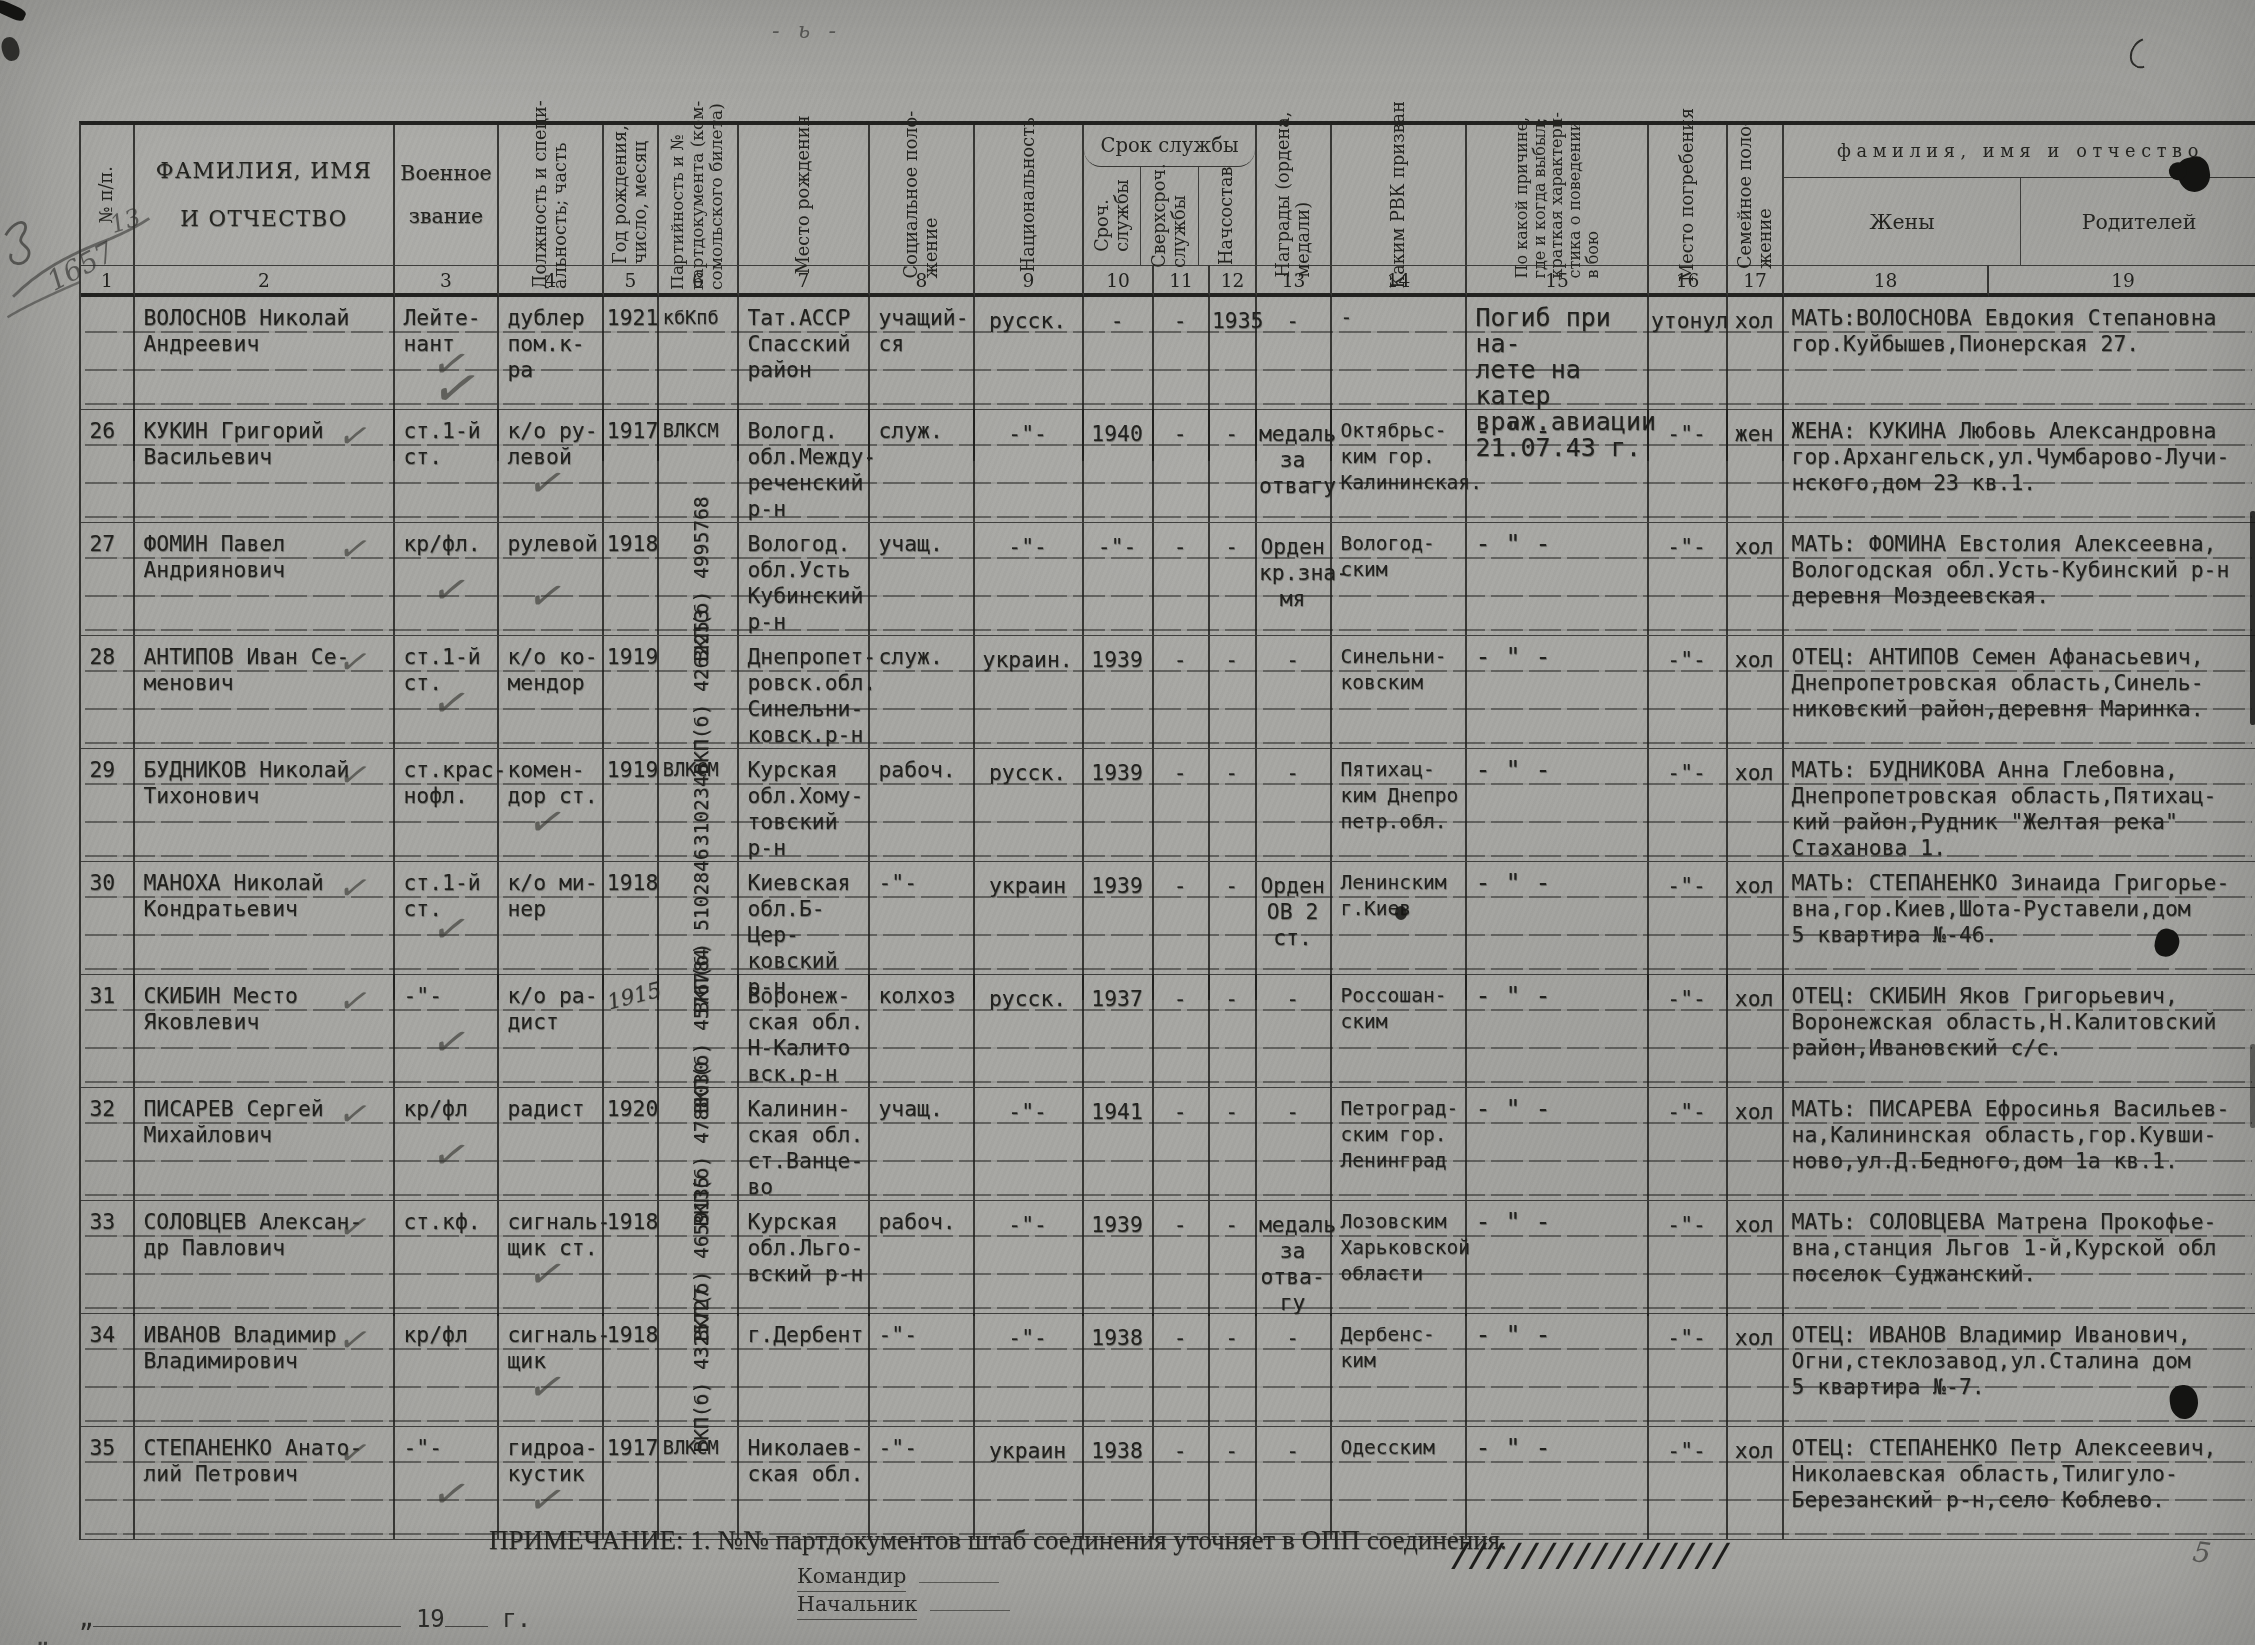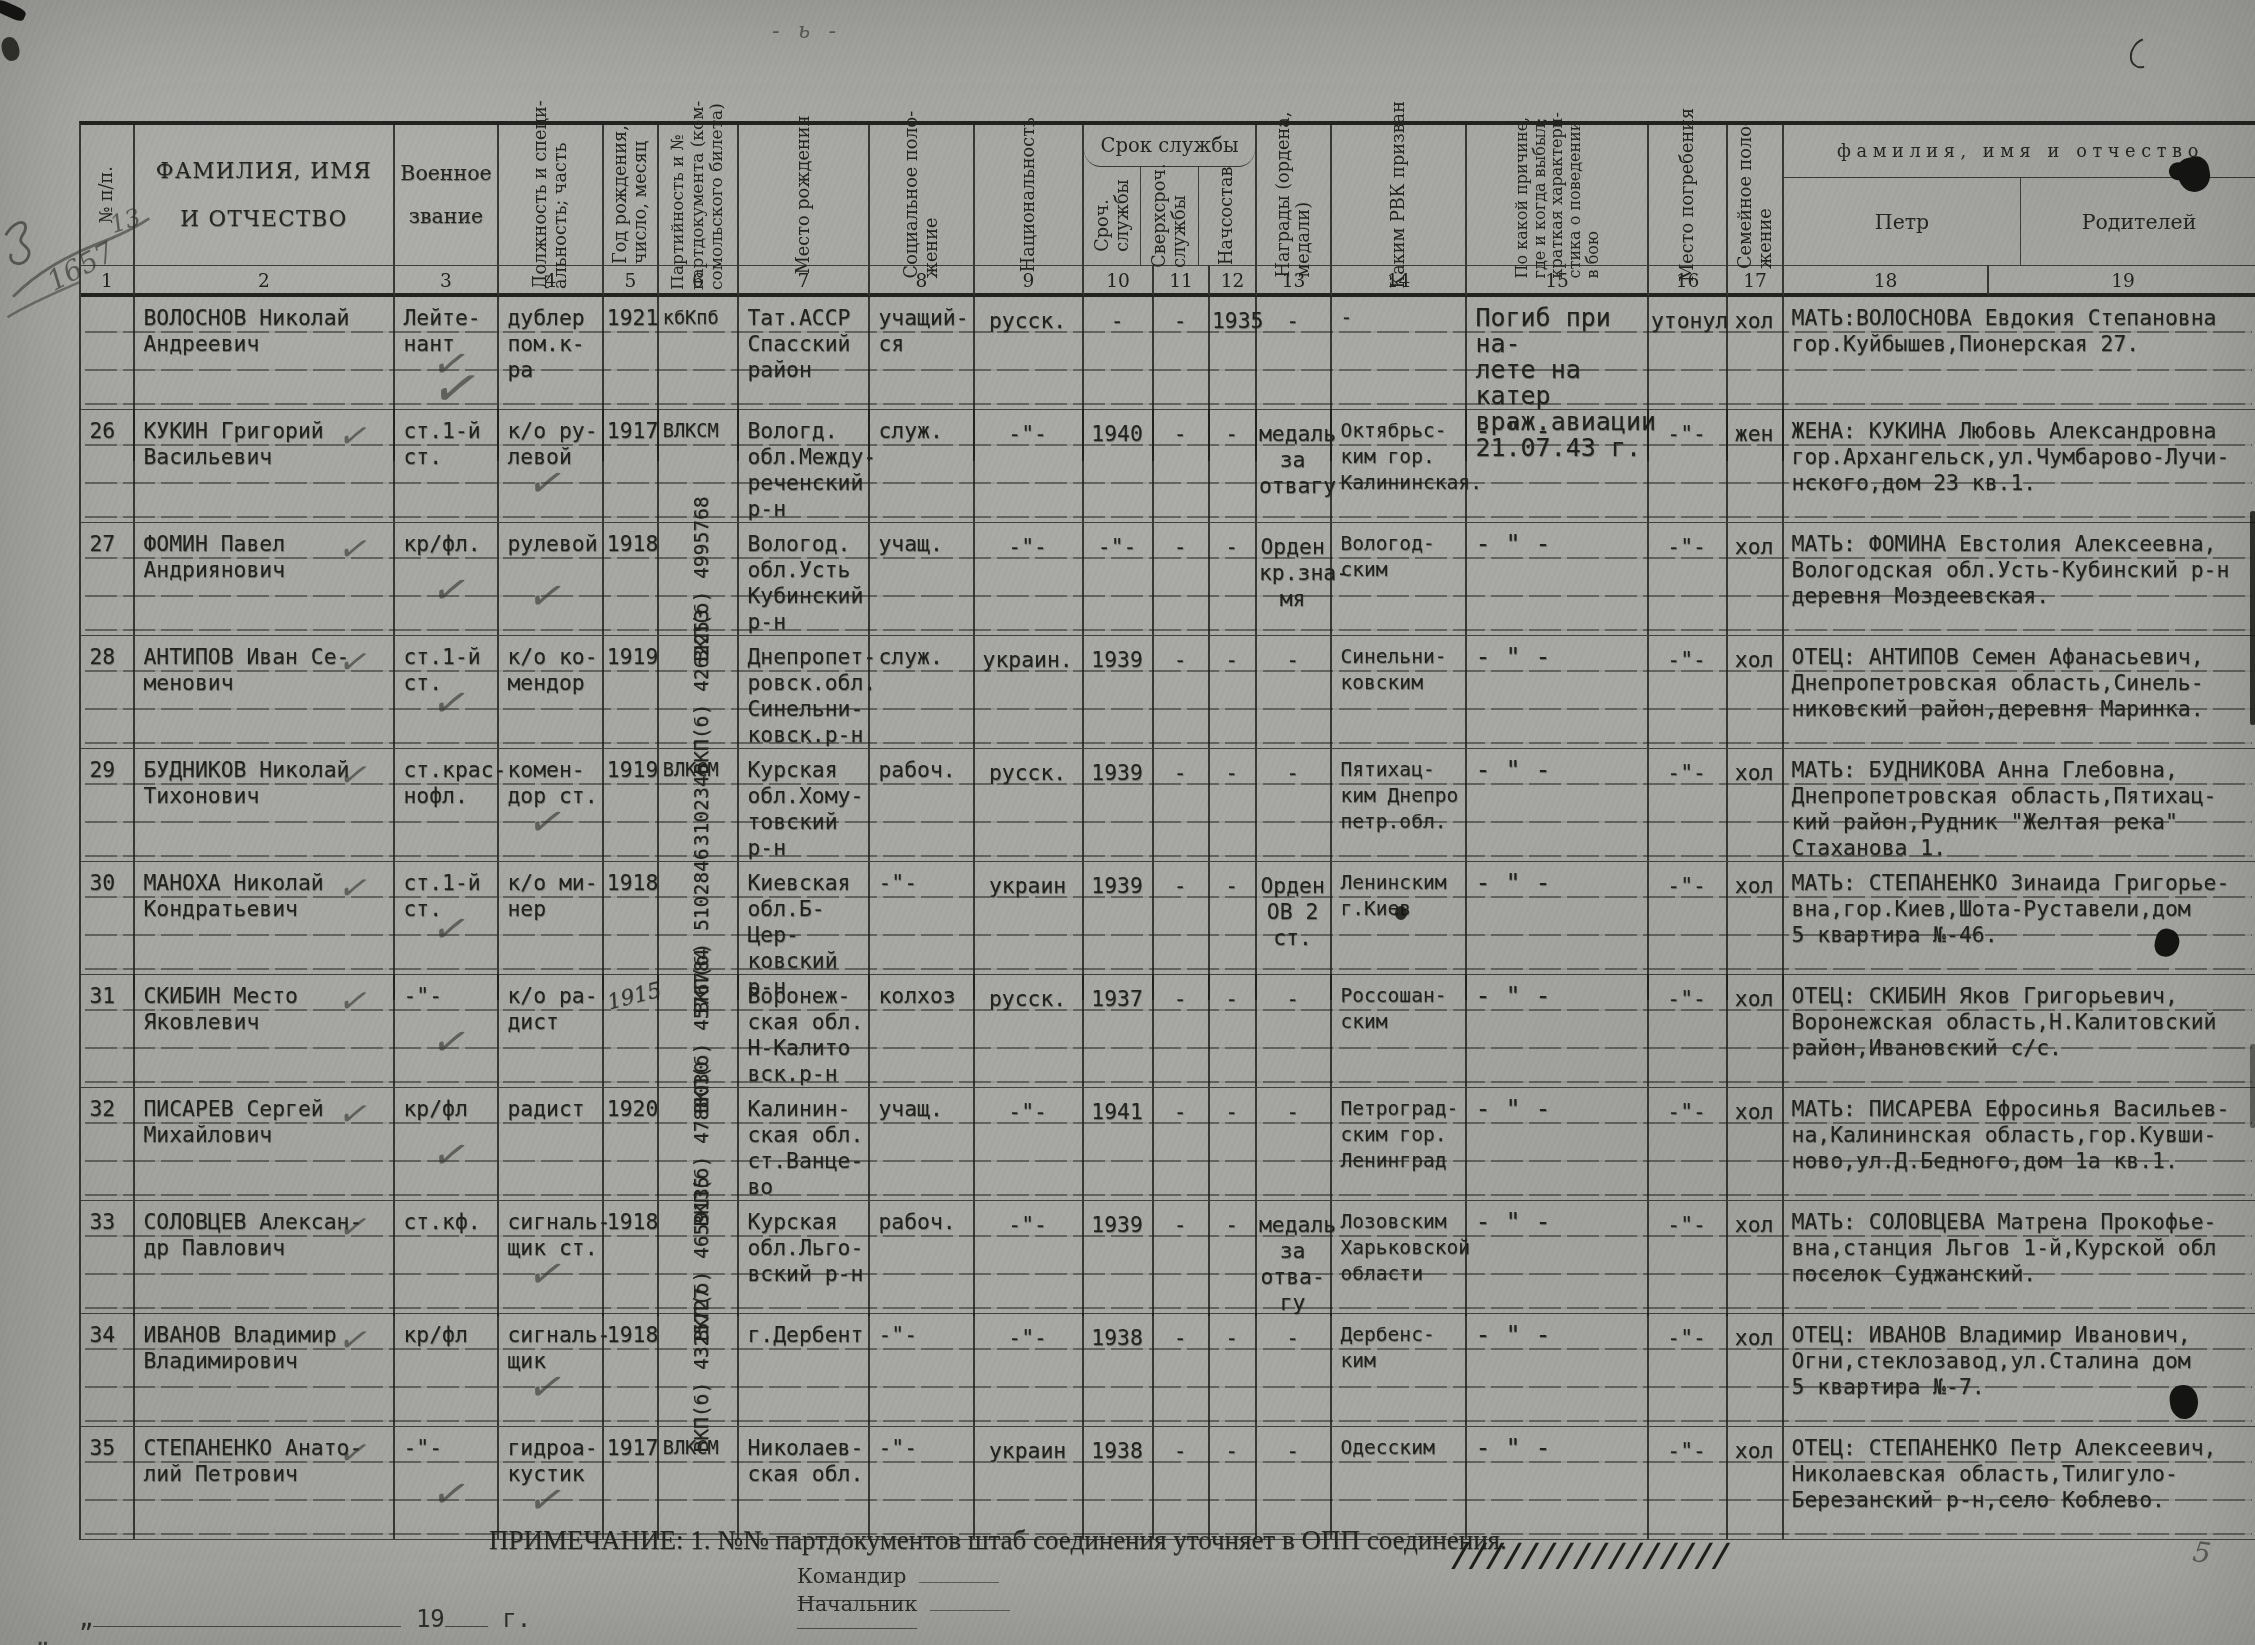--- a/index.html
+++ b/index.html
@@ -57,21 +57,21 @@
   .chk-duty{left:30%;top:60px;}
   .row-26 .chk-rank{top:-34px;font-size:54px;}
   .hand-year{display:inline-block;font-family:"DejaVu Serif",serif;font-style:italic;
     transform:rotate(-14deg);color:rgba(40,40,37,.85);}
   
   .note{position:absolute;left:489px;top:1525px;font-family:Liberation Serif, serif;font-size:27px;
     color:#242421;text-shadow:0.5px 0.5px 0.6px rgba(30,30,27,.4);}
   .sig{position:absolute;left:797px;font-family:"DejaVu Serif",serif;font-size:20.5px;color:#2a2a27;}
   .sig-cmd{top:1564px;}
   .sig-chf{top:1592px;}
-  .sig .lbl{border-bottom:1.9px solid rgba(38,38,35,.7);padding-bottom:12px;}
+  .sig .lbl{border-bottom:1.9px solid rgba(38,38,35,.7);padding-bottom:3px;}
   .sig .ln{display:inline-block;width:80px;border-bottom:1.9px solid rgba(38,38,35,.6);margin-left:13px;vertical-align:baseline;}
   .hatch{position:absolute;left:1451px;top:1536px;font-size:32px;font-weight:bold;letter-spacing:-1.9px;
     color:#1d1d1b;transform:skewX(-6deg);}
   .dateline{position:absolute;left:79px;top:1605px;font-size:24px;color:#2c2c29;}
   .dateline .dln{display:inline-block;width:308px;border-bottom:1.9px solid rgba(40,40,37,.75);}
   .dateline .dln2{display:inline-block;width:43px;border-bottom:1.9px solid rgba(40,40,37,.75);}
   .corner-quote{position:absolute;left:35px;top:1624px;font-size:24px;color:rgba(40,40,37,.8);}
   
   .hand{font-family:"DejaVu Serif",serif;font-style:italic;color:rgba(42,42,40,.62);}
   .top-mark{position:absolute;left:772px;top:17px;font-size:22.4px;letter-spacing:5.6px;}
@@ -200,21 +200,21 @@
         </div>
       <div class="hcell">
           <div class="vrot">
             <span>Семейное поло-
 жение</span>
           </div>
         </div>
       <div class="hcell grp" style="grid-column:span 2;border-right:none;">
         <div class="grp-label" style="height:52px;font-size:17.7px;letter-spacing:5.6px;">фамилия, имя и отчество</div>
         <div class="grp-subs">
-          <div class="grp-sub htext" style="font-size:20.5px;">Петр</div>
+          <div class="grp-sub htext" style="font-size:20.5px;">Жены</div>
           <div class="grp-sub htext" style="font-size:20.5px;">Родителей</div>
         </div>
       </div>
 
       <div class="numrow-cell">1</div>
       <div class="numrow-cell">2</div>
       <div class="numrow-cell">3</div>
       <div class="numrow-cell">4</div>
       <div class="numrow-cell">5</div>
       <div class="numrow-cell">6</div>

